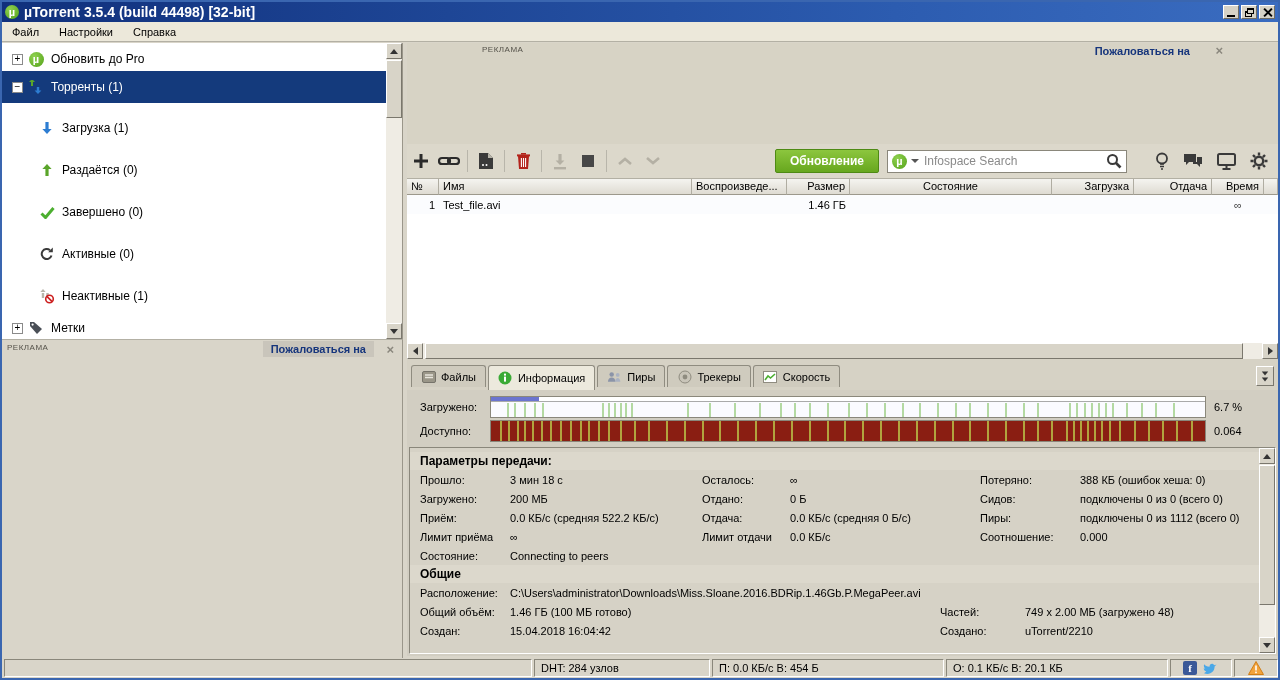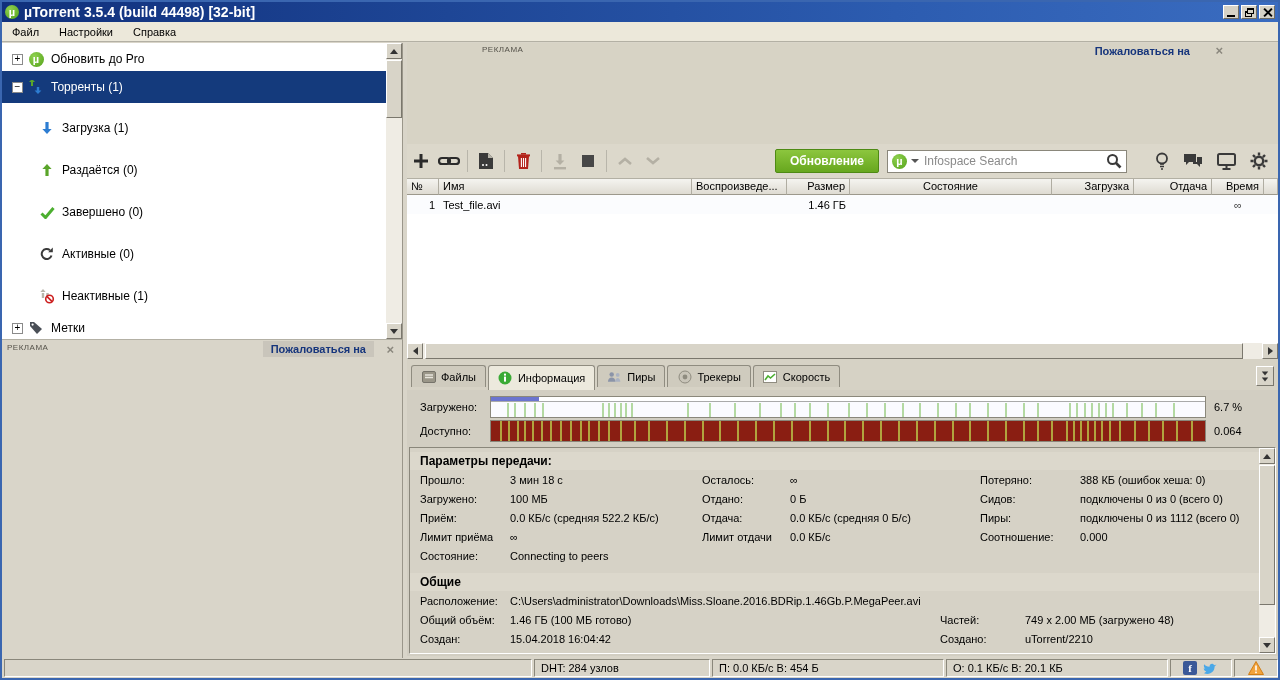--- a/index.html
+++ b/index.html
@@ -586,21 +586,21 @@
           <div class="irow">
             <span class="l1">Прошло:</span>
               <span class="v1">3 мин 18 с</span>
             <span class="l2">Осталось:</span>
               <span class="v2">∞</span>
             <span class="l3">Потеряно:</span>
               <span class="v3">388 КБ (ошибок хеша: 0)</span>
           </div>
           <div class="irow">
             <span class="l1">Загружено:</span>
-              <span class="v1">100 МБ</span>
+              <span class="v1">200 МБ</span>
             <span class="l2">Отдано:</span>
               <span class="v2">0 Б</span>
             <span class="l3">Сидов:</span>
               <span class="v3">подключены 0 из 0 (всего 0)</span>
           </div>
           <div class="irow">
             <span class="l1">Приём:</span>
               <span class="v1">0.0 КБ/с (средняя 522.2 КБ/с)</span>
             <span class="l2">Отдача:</span>
               <span class="v2">0.0 КБ/с (средняя 0 Б/с)</span>
@@ -617,21 +617,21 @@
           </div>
           <div class="irow">
             <span class="l1">Состояние:</span>
               <span class="v1">Connecting to peers</span>
             <span class="l2"></span>
               <span class="v2"></span>
             <span class="l3"></span>
               <span class="v3"></span>
           </div>
 
-          <div class="sec-head" style="margin-top:8px;">Общие</div>
+          <div class="sec-head" style="margin-top:0;">Общие</div>
 
           <div class="irow">
             <span class="g1">Расположение:</span>
               <span class="gv1" style="width:auto;">C:\Users\administrator\Downloads\Miss.Sloane.2016.BDRip.1.46Gb.P.MegaPeer.avi</span>
           </div>
           <div class="irow">
             <span class="g1">Общий объём:</span>
               <span class="gv1">1.46 ГБ (100 МБ готово)</span>
             <span class="g2">Частей:</span>
               <span class="gv2">749 x 2.00 МБ (загружено 48)</span>

